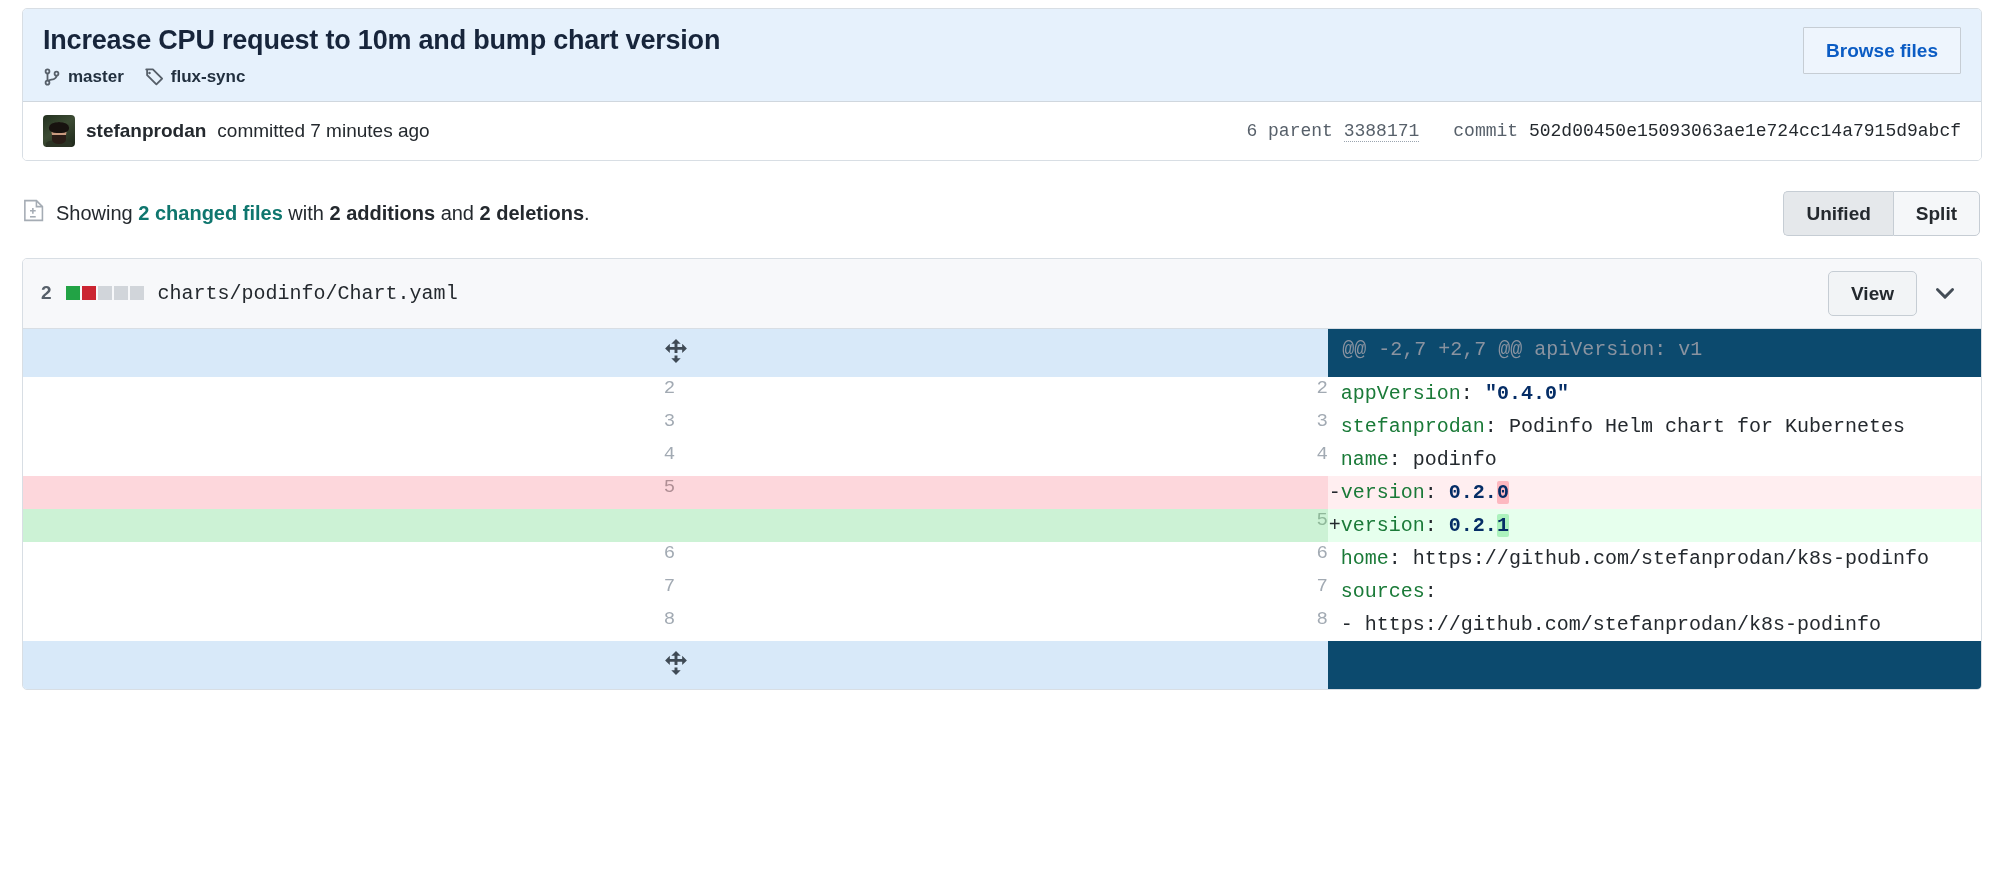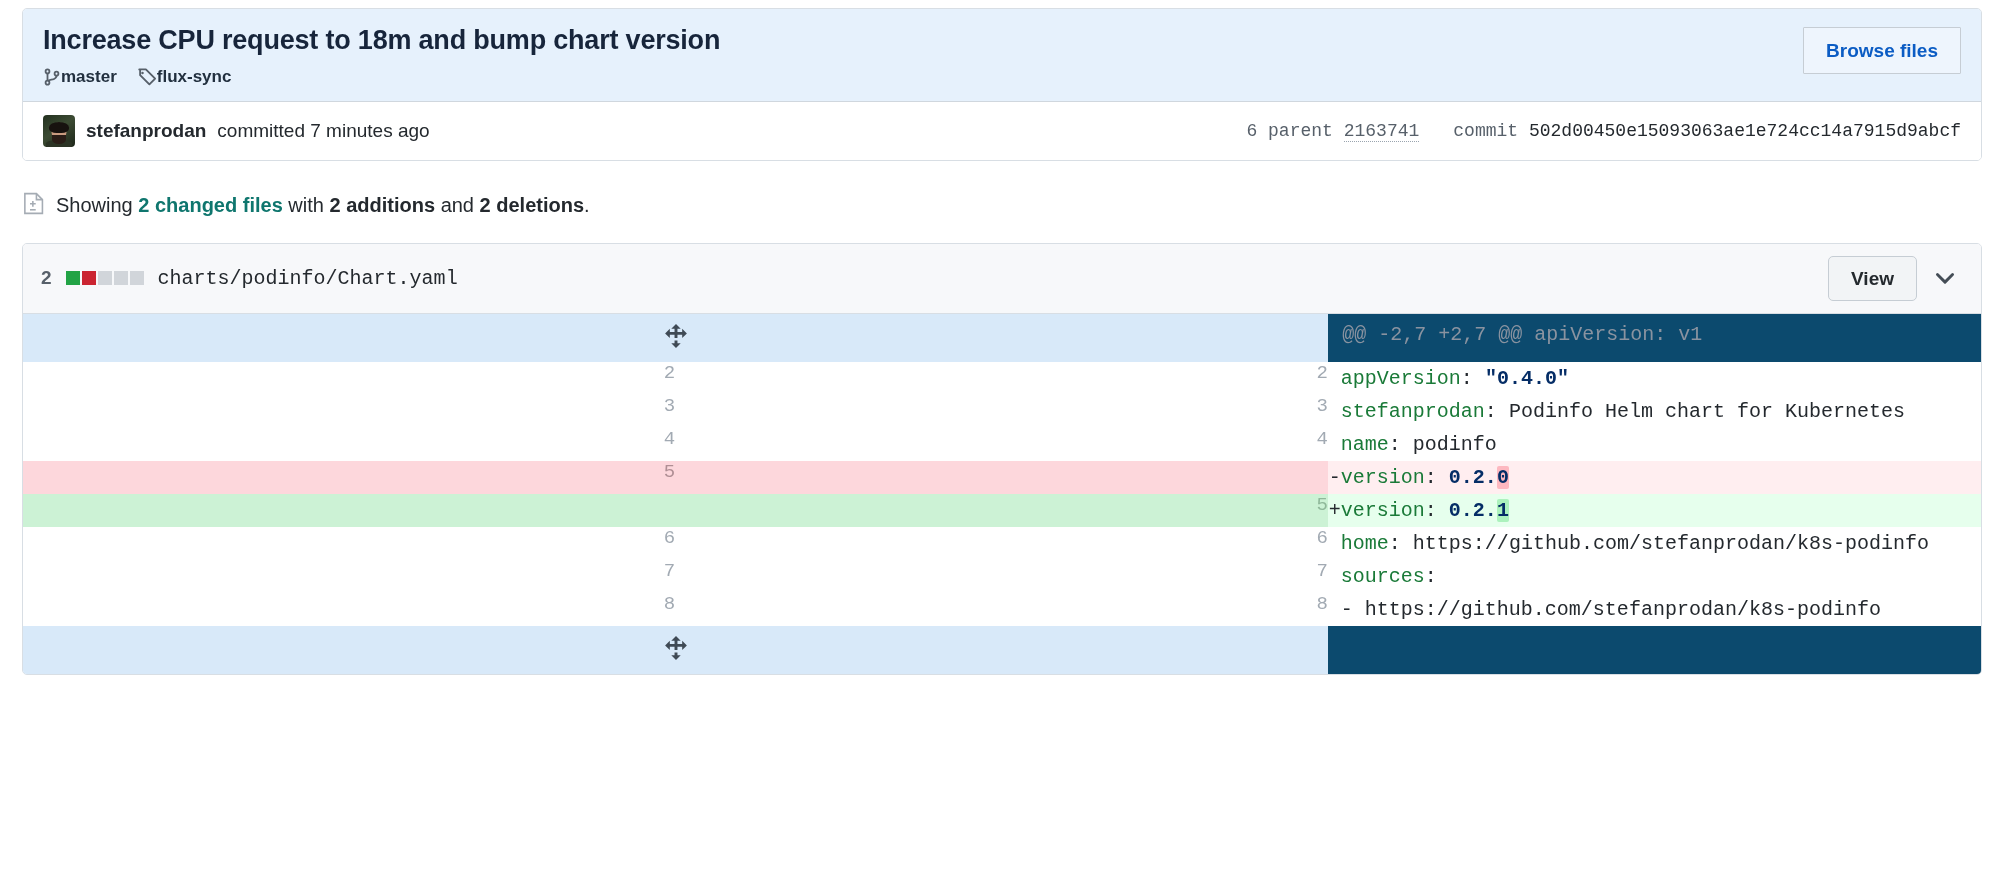--- a/index.html
+++ b/index.html
@@ -33,21 +33,21 @@
   .commit-title {
     font-size: 27px;
     font-weight: bold;
     color: #17253b;
     line-height: 1.18;
     letter-spacing: -0.2px;
     margin: 0 0 10px 0;
   }
   .refs { display: flex; align-items: center; gap: 10px; }
   .ref-item {
-    display: inline-flex; align-items: center; 
+    display: inline-flex; align-items: center; gap: 7px;
     font-size: 17px; font-weight: bold; color: #22303f;
     margin-right: 10px;
   }
   .ref-item svg { display: block; }
   .browse-btn {
     flex: 0 0 auto;
     margin-top: 2px;
     border: 1px solid #c6cdd4;
     border-radius: 1px;
     background: #eef5fd;
@@ -218,21 +218,21 @@
 </style>
 </head>
 <body>
 
 <div class="page">
 
   <div class="commit-card">
 
     <div class="commit-title-zone">
       <div class="commit-title-left">
-        <div class="commit-title">Increase CPU request to 18m and bump chart version</div>
+        <div class="commit-title">Increase CPU request to 10m and bump chart version</div>
         <div class="refs">
           <span class="ref-item">
             <span>
               <svg width="18" height="20" viewBox="0 0 16 16" aria-hidden="true">
                 <g fill="none" stroke="#57606a" stroke-width="1.6">
                   <circle cx="4" cy="3" r="1.7"></circle>
                   <circle cx="4" cy="13" r="1.7"></circle>
                   <circle cx="12" cy="5" r="1.7"></circle>
                   <path d="M4 4.8v6.5"></path>
                   <path d="M12 6.8c0 2.6-2.6 3.2-4.6 3.6-1.4.3-2.6.7-3.1 1.4"></path>
@@ -264,21 +264,21 @@
           <span class="face"></span>
           <span class="hair"></span>
           <span class="beard"></span>
         </span>
         <span class="author-name">stefanprodan</span>
         <span>committed 7 minutes ago</span>
       </div>
       <div class="hash-zone">
         <span>
           <span class="mono-label">6 parent</span>
-          <span class="parent-sha">2163741</span>
+          <span class="parent-sha">3388171</span>
         </span>
         <span>
           <span class="mono-label">commit</span>
           <span class="commit-sha">502d00450e15093063ae1e724cc14a7915d9abcf</span>
         </span>
       </div>
     </div>
   </div>
 
   <div class="showing-bar">
@@ -289,20 +289,24 @@
             <path d="M.6 1.1h8.1l4.2 4.2v9.6H.6z"></path>
             <path d="M8.7 1.1v4.2h4.2"></path>
           </g>
           <g stroke="#a5acb4" stroke-width="1.1">
             <path d="M4.2 8.2h4M6.2 6.2v4"></path>
             <path d="M4.2 12.4h4"></path>
           </g>
         </svg>
       </span>
       <span class="showing-text"><span>Showing</span> <span class="link-blue">2 changed files</span> <span>with</span> <strong>2 additions</strong> <span>and</span> <strong>2 deletions</strong><span>.</span></span>
+    </div>
+    <div class="seg-group">
+      <button class="seg-btn first">Unified</button>
+      <button class="seg-btn last">Split</button>
     </div>
   </div>
 
   <div class="file-box">
     <div class="file-header">
       <div class="file-header-left">
         <span class="diffstat-count">2</span>
         <span class="diffstat-blocks">
           <span class="blk add"></span>
           <span class="blk del"></span>

